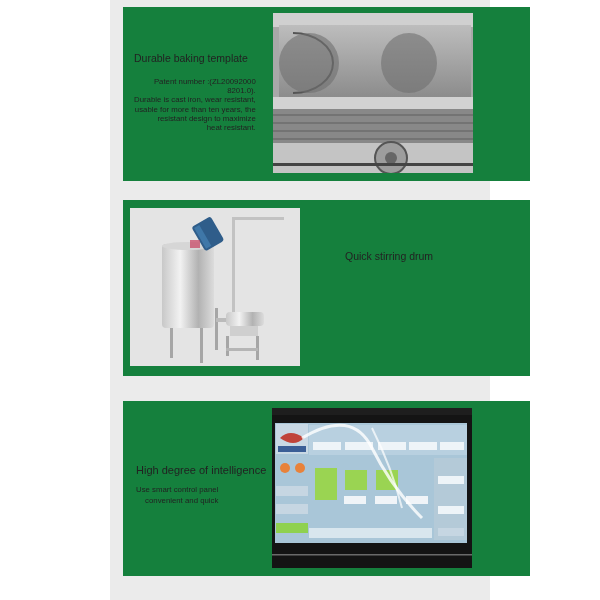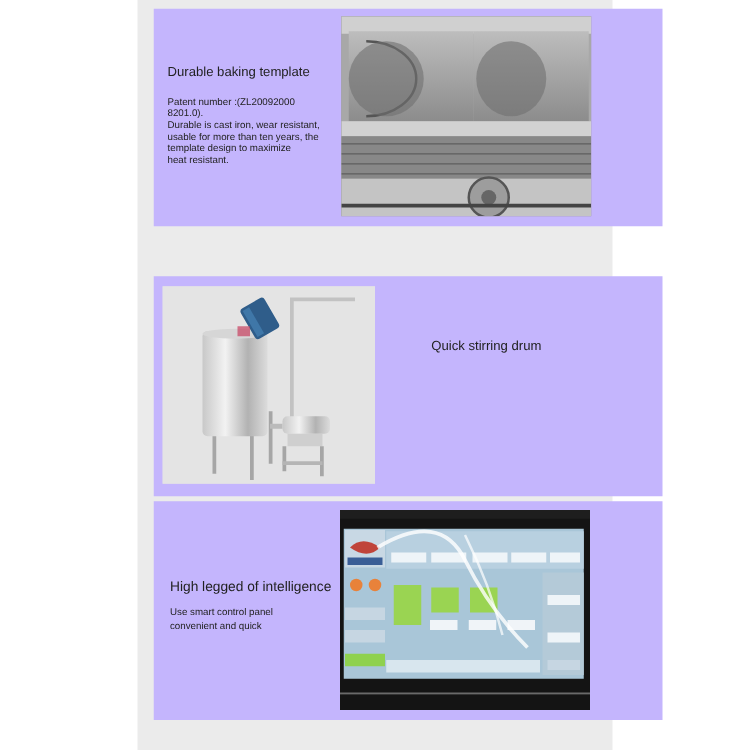--- a/index.html
+++ b/index.html
@@ -1,27 +1,27 @@
 <!DOCTYPE html>
 <html><head>
 <meta charset="utf-8">
 <style>
   html, body { margin: 0; padding: 0; }
   body {
     width: 600px; height: 600px; background: #ffffff; position: relative; overflow: hidden;
     font-family: "Liberation Sans", sans-serif; color: #1a1a1a;
   }
   .band { position: absolute; left: 110px; top: 0; width: 380px; height: 600px; background: #ebebeb; }
-  .card { position: absolute; left: 123px; width: 407px; background: #c4b5fd; }
+  .card { position: absolute; left: 123px; width: 407px; background: #15803d; }
   #card1 { top: 7px; height: 174px; }
-  #card2 { top: 200px; height: 176px; margin-top: 21px; }
+  #card2 { top: 200px; height: 176px; }
   #card3 { top: 401px; height: 175px; }
   .title { position: absolute; font-size: 10.5px; color: #222; white-space: nowrap; }
   .body { position: absolute; font-size: 7.8px; line-height: 9.2px; color: #222; }
-  .body div { white-space: nowrap; }
+  .body div { white-space: nowrap; text-align: right; }
   .img { position: absolute; overflow: hidden; }
 
   
   #c1-title { left: 11px; top: 45px; }
   #c1-body { left: 11px; top: 70px; }
   #c1-img { left: 150px; top: 6px; width: 200px; height: 160px; background: #9a9a9a; }
   
   #c2-img { left: 7px; top: 8px; width: 170px; height: 158px; background: #e4e4e4; }
   #c2-title { left: 222px; top: 50px; }
   #c2-body { left: 222px; top: 74px; line-height: 11px; }
@@ -35,21 +35,21 @@
 
 <div class="band"></div>
 
 <div class="card" id="card1">
   <div class="title" id="c1-title">Durable baking template</div>
   <div class="body" id="c1-body">
     <div>Patent number :(ZL20092000</div>
     <div>8201.0).</div>
     <div>Durable is cast iron, wear resistant,</div>
     <div>usable for more than ten years, the</div>
-    <div>template design to maximize</div>
+    <div>resistant design to maximize</div>
     <div>heat resistant.</div>
   </div>
   <div class="img" id="c1-img">
     <svg width="200" height="160" viewBox="0 0 200 160">
       <defs>
         <linearGradient id="g1" x1="0" y1="0" x2="0" y2="1">
           <stop offset="0" stop-color="#bdbdbd"></stop>
             <stop offset="1" stop-color="#8c8c8c"></stop>
         </linearGradient>
       </defs>
@@ -110,21 +110,21 @@
       <rect x="100" y="118" width="28" height="10" fill="#cfcfcf"></rect>
       <rect x="96" y="128" width="3" height="20" fill="#a6a6a6"></rect>
       <rect x="126" y="128" width="3" height="24" fill="#a6a6a6"></rect>
       <rect x="96" y="140" width="32" height="3" fill="#b5b5b5"></rect>
     </svg>
   </div>
   <div class="title" id="c2-title">Quick stirring drum</div>
 </div>
 
 <div class="card" id="card3">
-  <div class="title" id="c3-title">High legged of intelligence</div>
+  <div class="title" id="c3-title">High degree of intelligence</div>
   <div class="body" id="c3-body">
     <div>Use smart control panel</div>
     <div>convenient and quick</div>
   </div>
   <div class="img" id="c3-img">
     <svg width="200" height="160" viewBox="0 0 200 160">
       <rect width="200" height="160" fill="#141414"></rect>
       <rect x="0" y="0" width="200" height="7" fill="#1e1e1e"></rect>
 
       <rect x="3" y="15" width="192" height="120" fill="#a9c6d8"></rect>

